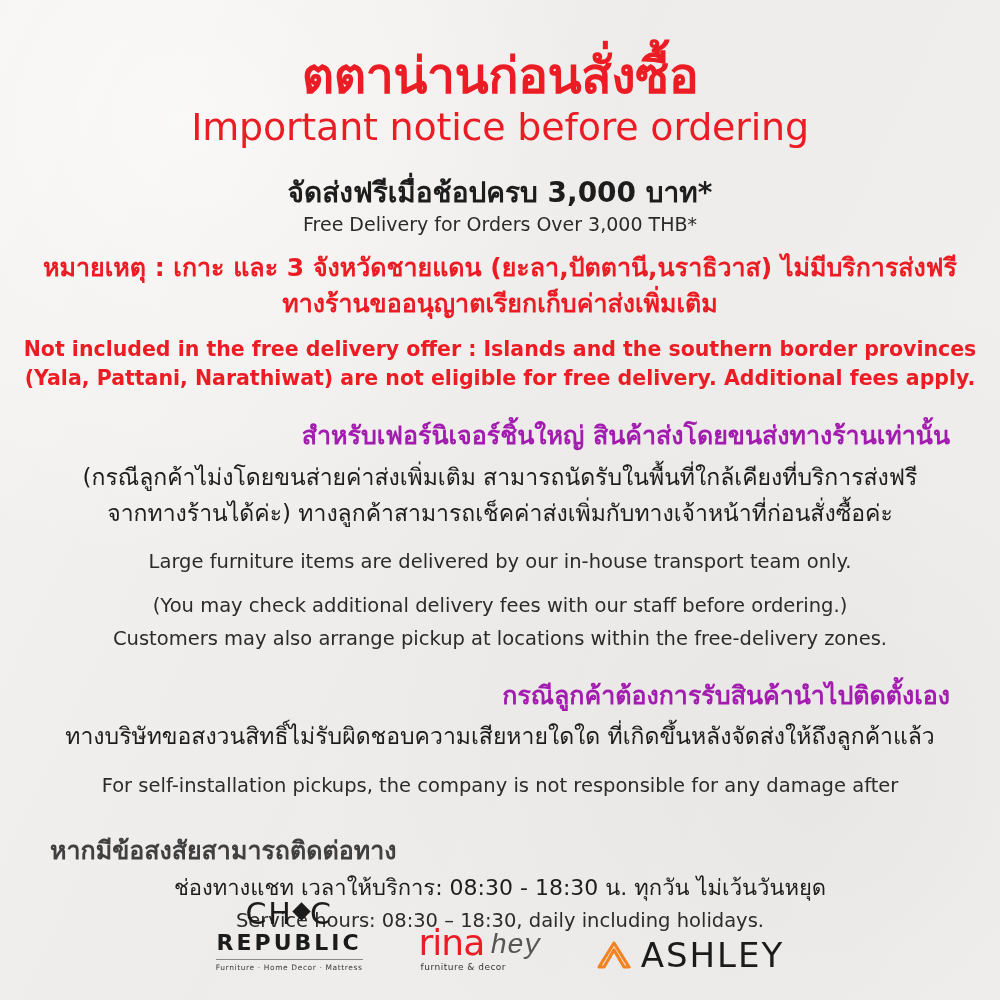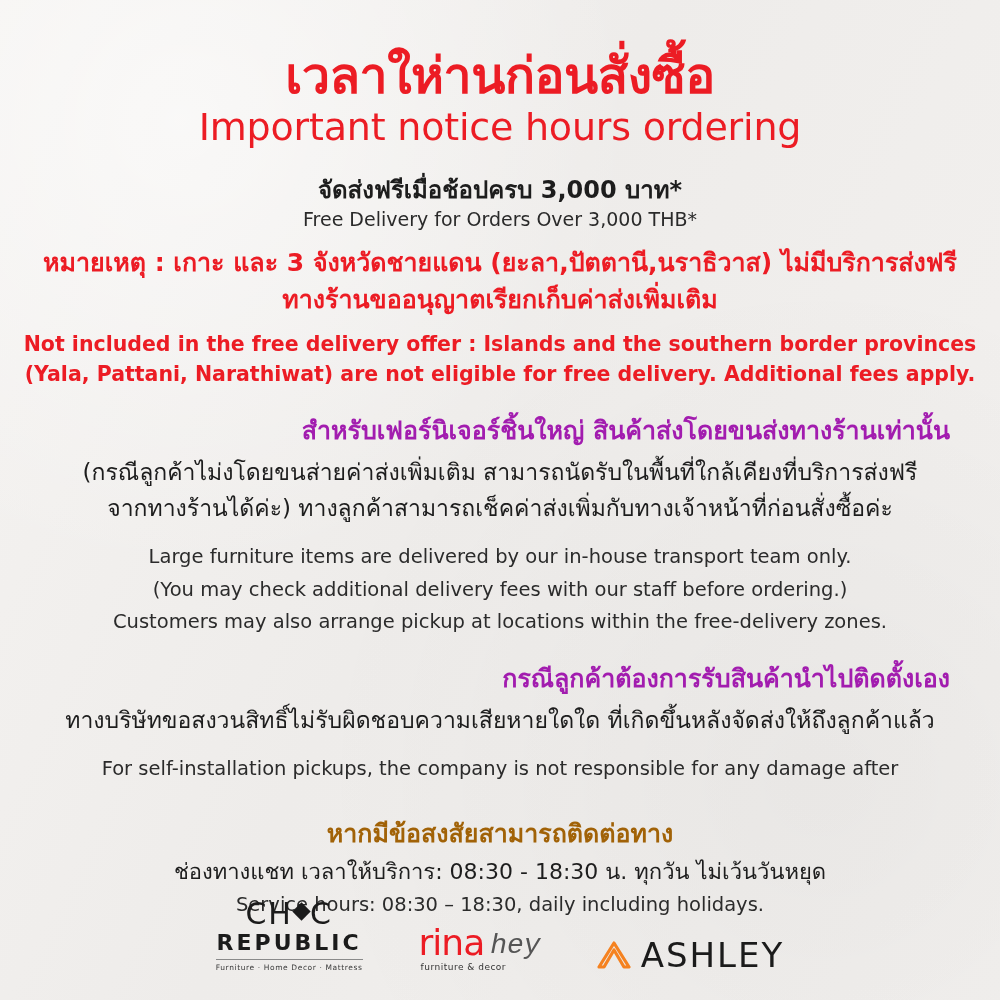--- a/index.html
+++ b/index.html
@@ -50,21 +50,21 @@
     color: #ec1c24;
     font-size: 38px;
     font-weight: normal;
     line-height: 1.15;
     margin-top: 2px;
     letter-spacing: -0.2px;
   }
 
   .free-th {
     color: #1d1d1d;
-    font-size: 24px;
+    font-size: 28px;
     font-weight: bold;
     margin-top: 26px;
     line-height: 1.2;
   }
   .free-en {
     color: #2a2a2a;
     font-size: 19px;
     margin-top: 4px;
     line-height: 1.2;
   }
@@ -109,22 +109,22 @@
     color: #2b2b2b;
     line-height: 1.55;
     text-align: center;
     margin-top: 16px;
   }
   .sec-body-en.tight { margin-top: 10px; }
 
   .contact-head {
     font-size: 25px;
     font-weight: bold;
-    color: #a16207;
-    text-align: center;
+    color: #404040;
+    text-align: left;
     line-height: 1.3;
     margin-top: 30px;
   }
   .contact-th {
     font-size: 22px;
     color: #1d1d1d;
     text-align: center;
     line-height: 1.5;
     margin-top: 4px;
   }
@@ -225,42 +225,42 @@
     line-height: 1;
   }
 </style>
 </head>
 <body>
 
 <div class="paper-texture"></div>
 
 <div class="sheet">
 
-  <div class="headline-th t-center">เวลาให่านก่อนสั่งซื้อ</div>
-  <div class="headline-en t-center">Important notice hours ordering</div>
+  <div class="headline-th t-center">ตตาน่านก่อนสั่งซื้อ</div>
+  <div class="headline-en t-center">Important notice before ordering</div>
 
   <div class="free-th t-center">จัดส่งฟรีเมื่อช้อปครบ 3,000 บาท*</div>
   <div class="free-en t-center">Free Delivery for Orders Over 3,000 THB*</div>
 
   <div class="note-th t-center">
     <div>หมายเหตุ : เกาะ และ 3 จังหวัดชายแดน (ยะลา,ปัตตานี,นราธิวาส) ไม่มีบริการส่งฟรี</div>
     <div>ทางร้านขออนุญาตเรียกเก็บค่าส่งเพิ่มเติม</div>
   </div>
 
   <div class="note-en t-center">
     <div>Not included in the free delivery offer : Islands and the southern border provinces</div>
     <div>(Yala, Pattani, Narathiwat) are not eligible for free delivery. Additional fees apply.</div>
   </div>
 
   <div class="section">
     <div class="sec-head-th">สำหรับเฟอร์นิเจอร์ชิ้นใหญ่ สินค้าส่งโดยขนส่งทางร้านเท่านั้น</div>
     <div class="sec-body-th">(กรณีลูกค้าไม่งโดยขนส่ายค่าส่งเพิ่มเติม สามารถนัดรับในพื้นที่ใกล้เคียงที่บริการส่งฟรี</div>
     <div class="sec-body-th" style="margin-top:0">จากทางร้านได้ค่ะ) ทางลูกค้าสามารถเช็คค่าส่งเพิ่มกับทางเจ้าหน้าที่ก่อนสั่งซื้อค่ะ</div>
     <div class="sec-body-en">Large furniture items are delivered by our in-house transport team only.</div>
-    <div class="sec-body-en tight" style="margin-top:2px">(You may check additional delivery fees with our staff before ordering.)</div>
+    <div class="sec-body-en tight" style="margin-top:14px">(You may check additional delivery fees with our staff before ordering.)</div>
     <div class="sec-body-en tight" style="margin-top:2px">Customers may also arrange pickup at locations within the free-delivery zones.</div>
   </div>
 
   <div class="section">
     <div class="sec-head-th">กรณีลูกค้าต้องการรับสินค้านำไปติดตั้งเอง</div>
     <div class="sec-body-th">ทางบริษัทขอสงวนสิทธิ์ไม่รับผิดชอบความเสียหายใดใด ที่เกิดขึ้นหลังจัดส่งให้ถึงลูกค้าแล้ว</div>
     <div class="sec-body-en">For self-installation pickups, the company is not responsible for any damage after</div>
   </div>
 
   <div class="section" style="margin-top:4px">

